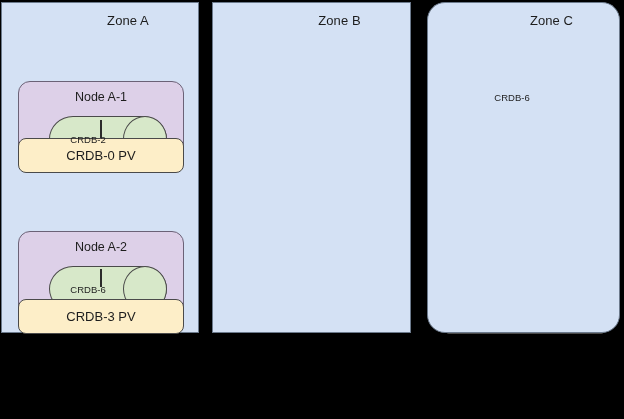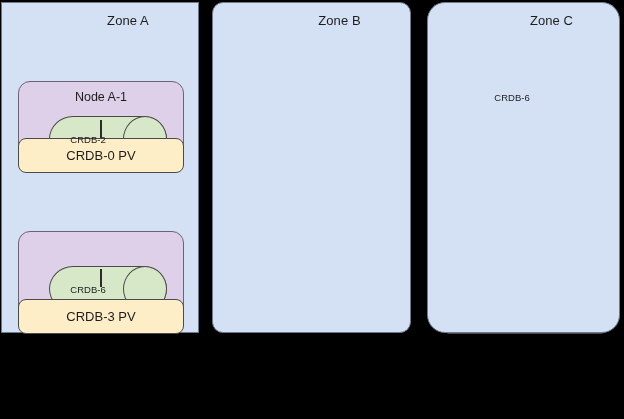--- a/index.html
+++ b/index.html
@@ -26,21 +26,21 @@
 
   .zone {
     position: absolute;
     top: 2px;
     height: 331px;
     background: #d4e1f4;
     border: 1px solid #6c7a8c;
     box-sizing: border-box;
   }
   .zone-a { left: 1px;   width: 198px; }
-  .zone-b { left: 212px; width: 199px; border-radius: 11px; }
+  .zone-b { left: 212px; width: 199px; }
   .zone-c { left: 427px; width: 193px; border-radius: 18px; }
 
   .zone-title {
     position: absolute;
     top: 10px;
     left: 0;
     width: 100%;
     text-align: center;
     font-size: 13px;
     color: #1d1d1d;
@@ -155,20 +155,21 @@
       <div class="cyl cyl-a">
         <div class="cyl-body"></div>
         <div class="cyl-cap"></div>
         <div class="cyl-label">CRDB-2</div>
       </div>
     </div>
     <div class="connector" style="left:98px; top:117px; height:19px;"></div>
     <div class="pv pv-a pv-row1">CRDB-0 PV</div>
 
     <div class="node node-a node-row2">
+      <div class="node-title">Node A-2</div>
       <div class="cyl cyl-a">
         <div class="cyl-body"></div>
         <div class="cyl-cap"></div>
         <div class="cyl-label">CRDB-6</div>
       </div>
     </div>
     <div class="connector" style="left:98px; top:266px; height:18px;"></div>
     <div class="pv pv-a pv-row2">CRDB-3 PV</div>
   </div>
 

